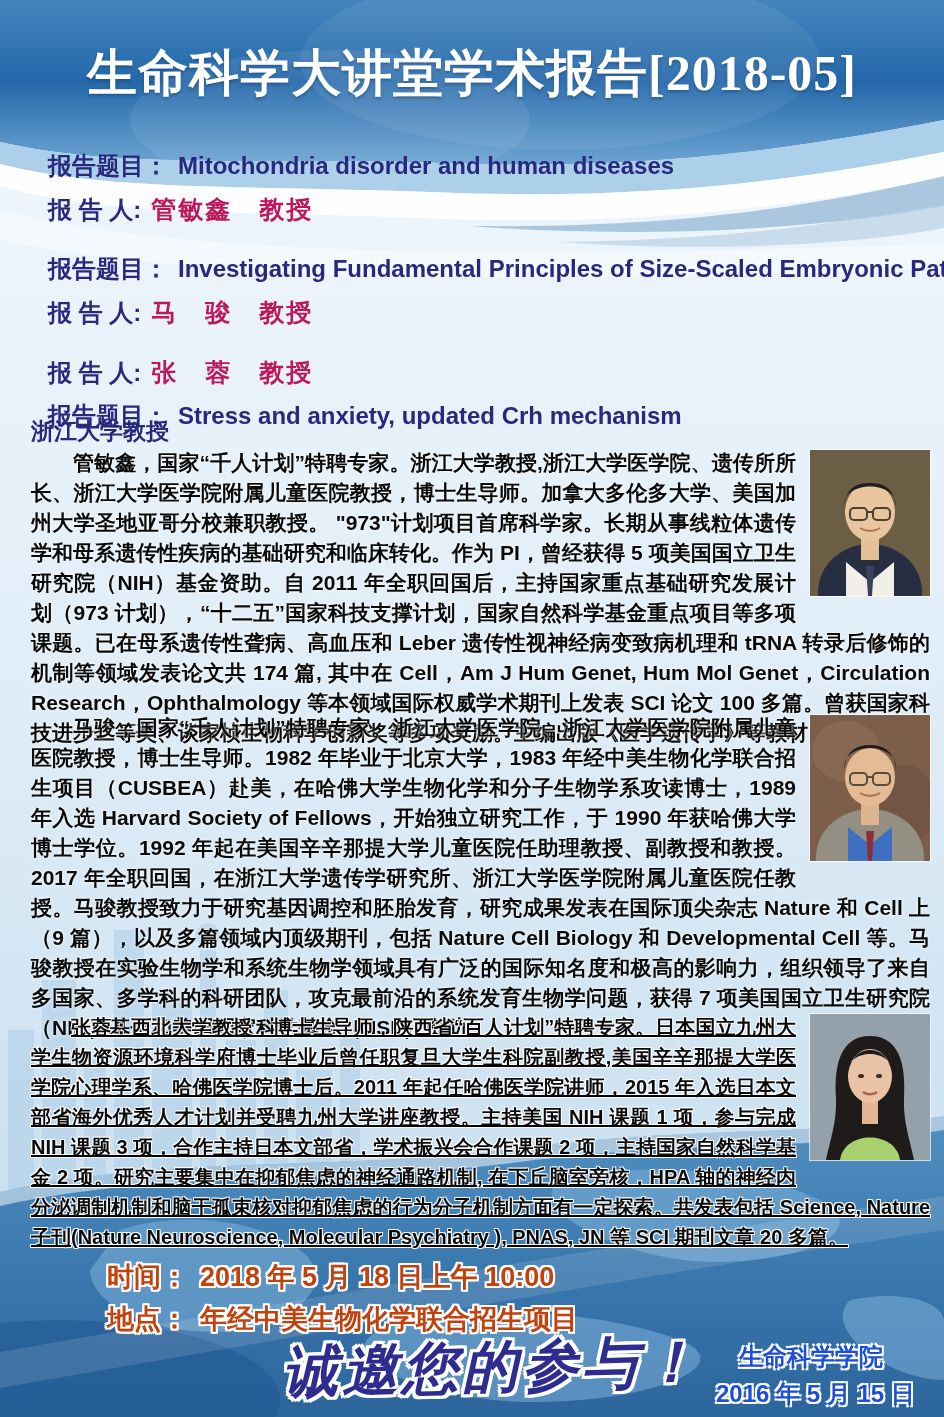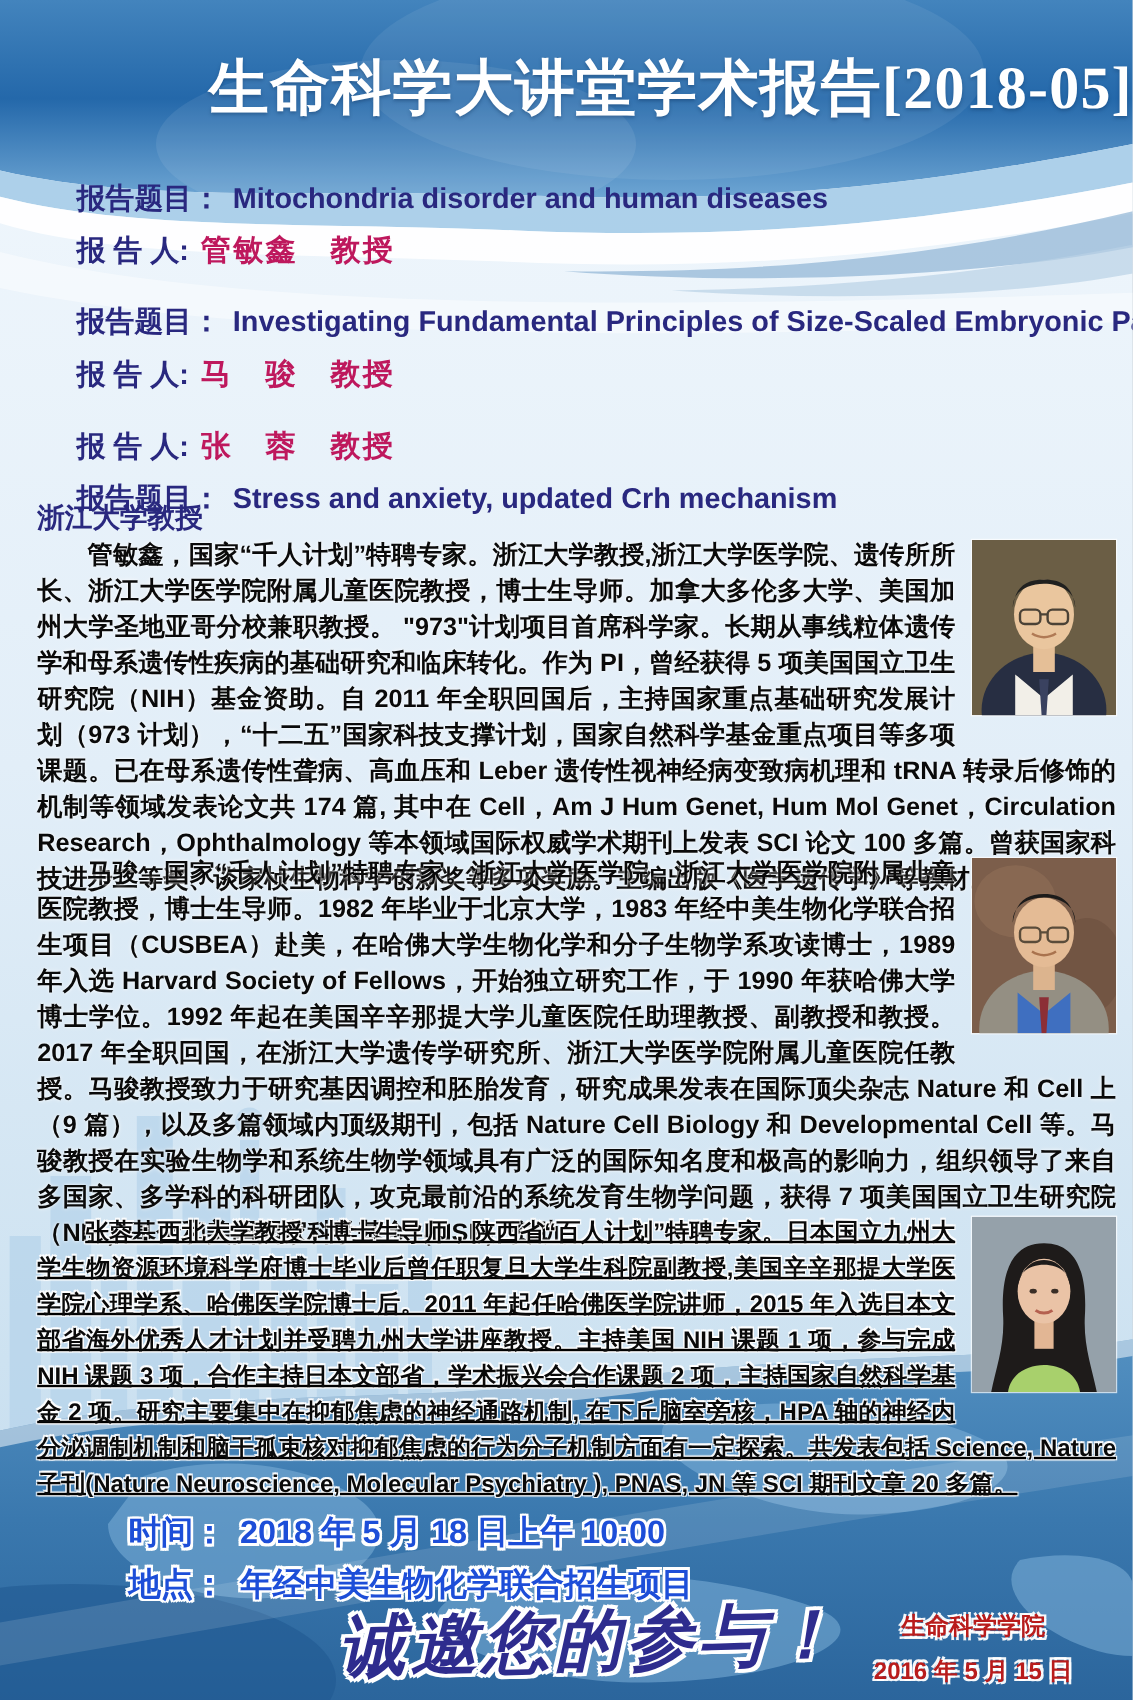--- a/index.html
+++ b/index.html
@@ -6,28 +6,28 @@
   .poster{
     position:relative;width:944px;height:1417px;margin:0 auto;
     overflow:hidden;background:#eaf3fa;
     font-family:"Liberation Sans","DejaVu Sans",sans-serif;
   }
   .bg{position:absolute;left:0;top:0;width:944px;height:1417px;z-index:0;}
   .content{position:absolute;left:0;top:0;width:944px;height:1417px;z-index:1;}
 
   .poster-title{
     position:absolute;top:40px;left:0;width:100%;
-    text-align:right;margin:0;
+    text-align:center;margin:0;
     font-family:"Liberation Serif","DejaVu Serif",serif;
     font-weight:bold;font-size:50px;letter-spacing:1px;color:#ffffff;
     text-shadow:0 2px 3px rgba(10,40,80,.35);
   }
 
   .reports{position:absolute;top:146px;left:48px;width:860px;}
-  .report{margin-bottom:16px;margin-left:16px;}
+  .report{margin-bottom:16px;}
   .rrow{line-height:40px;white-space:nowrap;}
   .rlbl{color:#29287f;font-weight:bold;font-size:24px;margin-right:10px;}
   .rtopic{color:#29287f;font-weight:bold;font-size:24px;}
   .rspeaker{color:#be185d;font-weight:bold;font-size:25px;letter-spacing:2px;}
 
   .bios-heading{
     position:absolute;top:416px;left:31px;margin:0;
     color:#29287f;font-weight:bold;font-size:23px;
   }
 
@@ -45,39 +45,39 @@
                 -1px 1px 0 rgba(255,255,255,.9),1px 1px 0 rgba(255,255,255,.9);}
   .photo{
     float:right;width:120px;height:146px;margin:2px 0 8px 14px;
     box-shadow:0 0 0 1px rgba(255,255,255,.7);
   }
   .photo svg{display:block;width:120px;height:146px;}
 
   .schedule{position:absolute;top:1258px;left:95px;}
   .srow{line-height:38px;white-space:nowrap;}
   .slbl,.sval{
-    color:#1d4ed8;font-weight:bold;font-size:27px;
+    color:#c2410c;font-weight:bold;font-size:27px;
     text-shadow:-2px -2px 0 #fff,2px -2px 0 #fff,-2px 2px 0 #fff,2px 2px 0 #fff,
                 0 -2px 0 #fff,0 2px 0 #fff,-2px 0 0 #fff,2px 0 0 #fff;
     padding-left:12px;
   }
 
   .invitation{
     position:absolute;top:1330px;left:282px;margin:0;
     font-family:"Liberation Serif","DejaVu Serif",serif;
     font-style:italic;font-weight:bold;font-size:56px;letter-spacing:4px;
     color:#2e2c8e;transform:rotate(-1.5deg);
     text-shadow:-3px -3px 0 #fff,3px -3px 0 #fff,-3px 3px 0 #fff,3px 3px 0 #fff,
                 0 -3px 0 #fff,0 3px 0 #fff,-3px 0 0 #fff,3px 0 0 #fff;
   }
   .org-block{
     position:absolute;top:1338px;right:38px;width:190px;text-align:center;
   }
   .org-line{
-    color:#b91c1c;font-weight:bold;font-size:20px;line-height:37px;white-space:nowrap;
+    color:#1d4ed8;font-weight:bold;font-size:24px;line-height:37px;white-space:nowrap;
     text-shadow:-2px -2px 0 rgba(255,255,255,.95),2px -2px 0 rgba(255,255,255,.95),
                 -2px 2px 0 rgba(255,255,255,.95),2px 2px 0 rgba(255,255,255,.95);
   }
 </style>
 </head>
 <body>
 
 <div class="poster">
 
   <svg class="bg" viewBox="0 0 944 1417" preserveAspectRatio="none" xmlns="http://www.w3.org/2000/svg">

